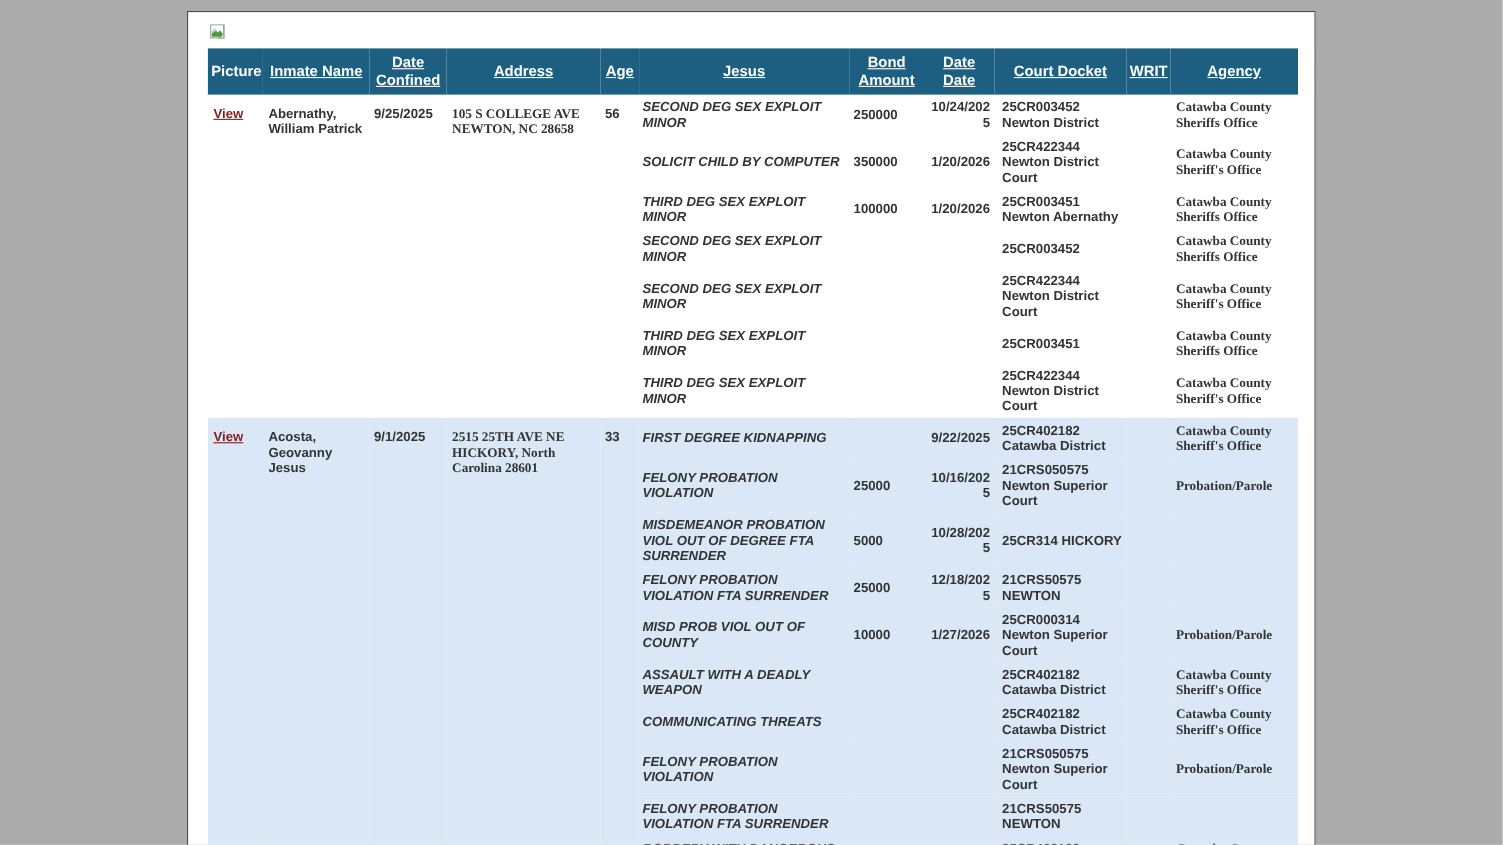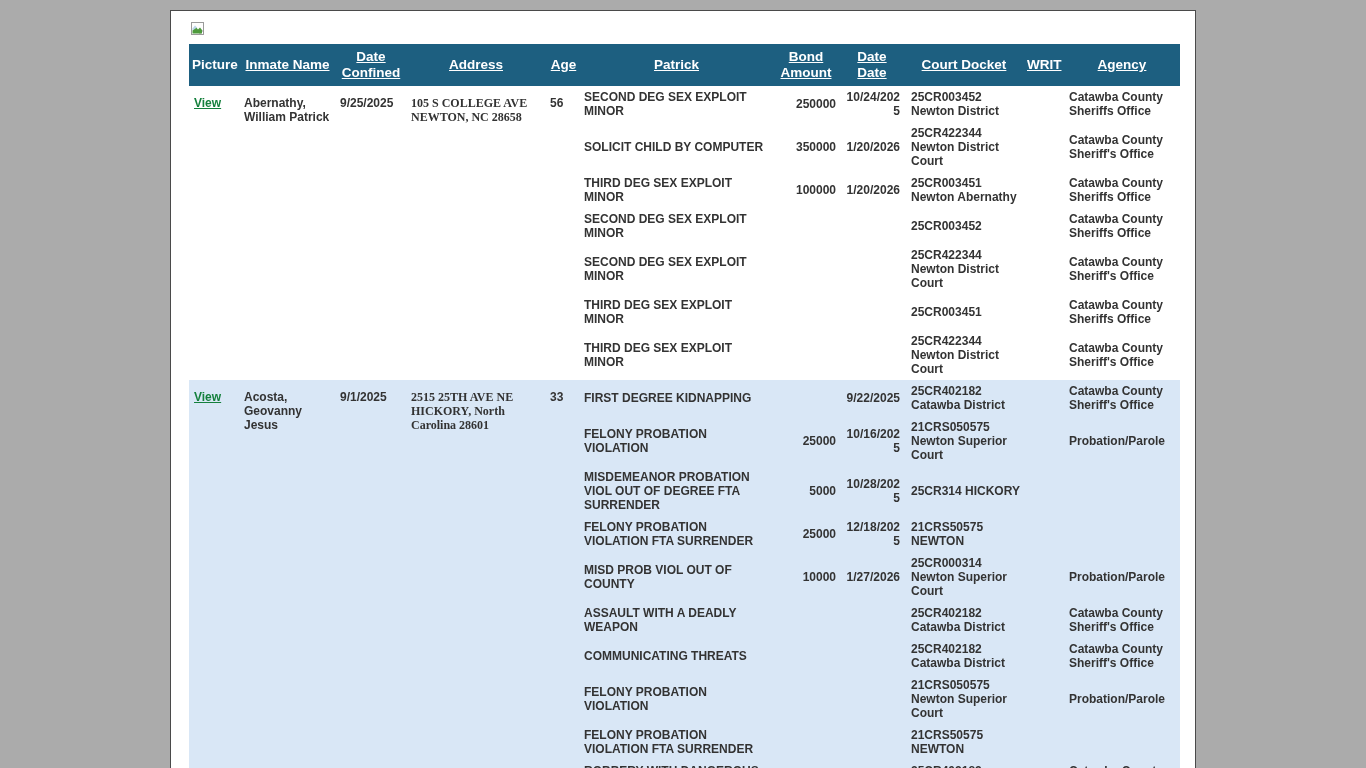--- a/index.html
+++ b/index.html
@@ -31,26 +31,26 @@
     padding:4px;vertical-align:middle;word-wrap:break-word;
     box-sizing:border-box;
   }
   .charge-row td{height:36px;}
   .info-cell{vertical-align:top;padding-top:10px;}
   .c-picture{padding-left:5px;}
   .c-name{padding-left:5px;}
   .c-date{padding-left:4px;}
   .c-address{padding-left:5px;font-family:Liberation Serif, serif;}
   .c-age{padding-left:4px;}
-  .c-charge{padding-left:3px;}
-  .c-bond{text-align:right;padding-right:4px;}
+  .c-charge{padding-left:3px;font-style:italic;}
+  .c-bond{padding-right:4px;}
   .c-court{text-align:right;}
   .c-docket{padding-left:7px;}
-  .c-agency{padding-left:5px;}
-  a.view{color:#15803d;font-weight:bold;text-decoration:underline;cursor:pointer;}
+  .c-agency{padding-left:5px;font-family:Liberation Serif, serif;}
+  a.view{color:#7f1d1d;font-weight:bold;text-decoration:underline;cursor:pointer;}
   tbody.alt{background:#d9e7f6;}
 </style>
 </head>
 <body>
 
 <div class="panel">
   <svg class="broken-img" viewBox="0 0 14 14">
     <rect x="0.5" y="0.5" width="12" height="12" fill="#fdfdfd" stroke="#9a9a9a" stroke-width="1"></rect>
     <path d="M12.5 0.5 L12.5 12.5 L8 12.5 L12.5 8 Z" fill="#ffffff" stroke="#9a9a9a" stroke-width="1"></path>
     <path d="M1.5 8.5 L4.5 4.5 L7 7.5 L9 5.5 L11 8 L11 11.5 L1.5 11.5 Z" fill="#4e9a3c"></path>
@@ -71,21 +71,21 @@
       <col style="width:40px">
         <col style="width:116px">
     </colgroup>
     <thead>
       <tr id="header-row">
           <th><span>Picture</span></th>
           <th><span class="u">Inmate Name</span></th>
           <th><span class="u">Date Confined</span></th>
           <th><span class="u">Address</span></th>
           <th><span class="u">Age</span></th>
-          <th><span class="u">Patrick</span></th>
+          <th><span class="u">Jesus</span></th>
           <th><span class="u">Bond Amount</span></th>
           <th><span class="u">Date Date</span></th>
           <th><span class="u">Court Docket</span></th>
           <th><span class="u">WRIT</span></th>
           <th><span class="u">Agency</span></th>
         </tr>
     </thead>
   <tbody class="inmate">
         <tr class="charge-row">
           <td class="c-picture info-cell" rowspan="7"><a class="view">View</a></td>

